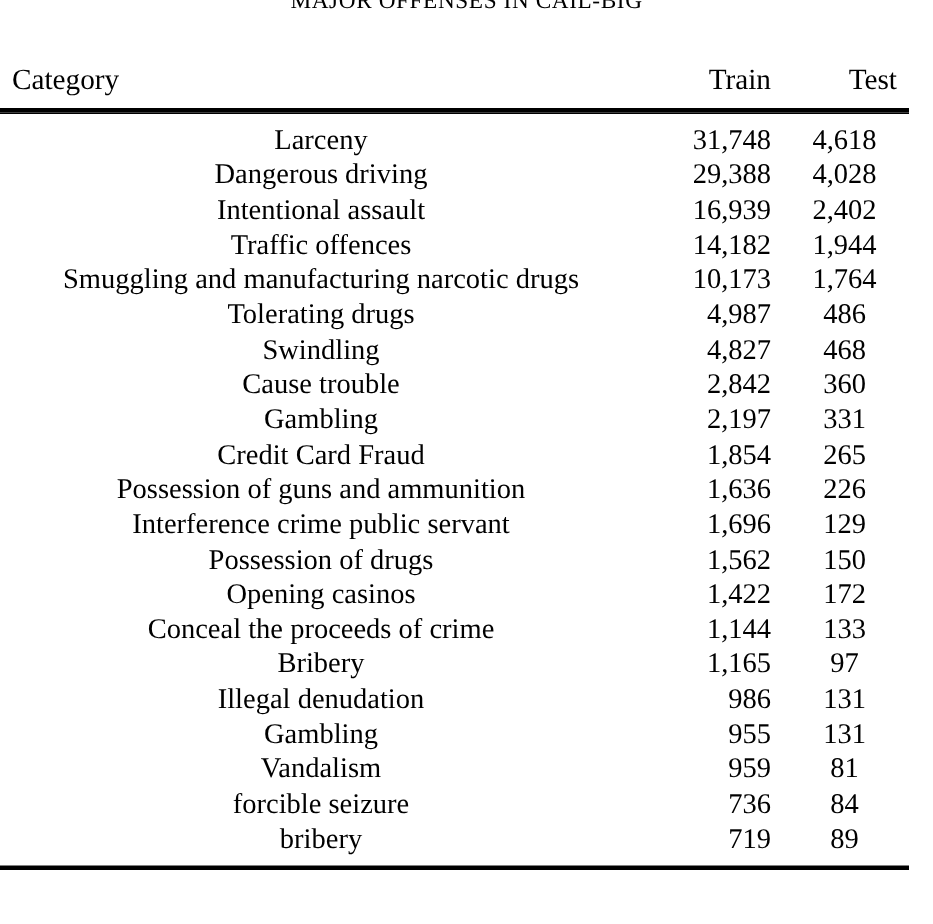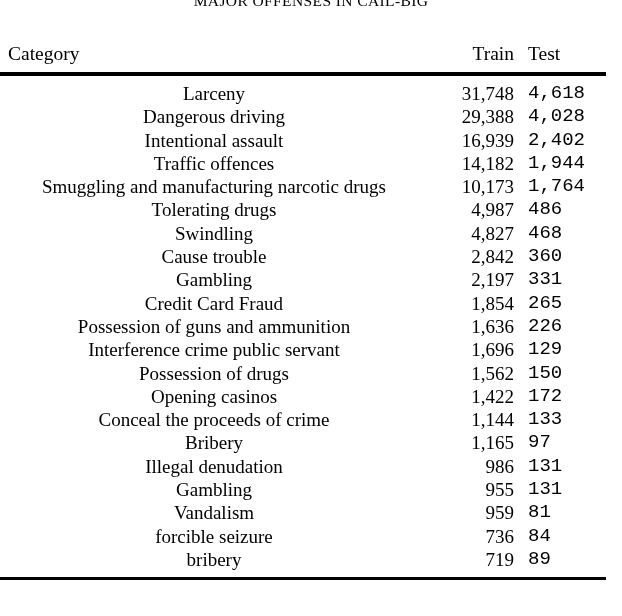--- a/index.html
+++ b/index.html
@@ -88,35 +88,35 @@
 
   thead th {
     font-weight: normal;
     font-size: 19.5px;
     padding: 6px 0 7px 0;
     line-height: 22px;
     white-space: nowrap;
   }
   th.h-cat   { text-align: left;  padding-left: 8px; }
   th.h-train { text-align: right; padding-right: 14px; }
-  th.h-test  { text-align: left; padding-right: 8px; }
+  th.h-test  { text-align: right; padding-right: 8px; }
 
   tbody.body-rows tr td {
     padding: 0;
     height: 23.3px;
     line-height: 23.3px;
     white-space: nowrap;
     font-size: 19px;
   }
   tbody.body-rows tr:first-child td { padding-top: 6px; }
   tbody.body-rows tr:last-child  td { padding-bottom: 6px; }
 
   td.cell-cat   { text-align: center;  padding-left: 8px !important; }
   td.cell-train { text-align: right; padding-right: 14px !important; font-variant-numeric: lining-nums; }
-  td.cell-test  { text-align: left; padding-right: 8px !important; font-variant-numeric: lining-nums; font-family: Liberation Mono, monospace; }
+  td.cell-test  { text-align: center; padding-right: 8px !important; font-variant-numeric: lining-nums; }
 </style>
 </head>
 <body>
 
 <div class="page">
 
   <div class="caption-clip">
     <div class="caption">MAJOR OFFENSES IN CAIL-BIG</div>
   </div>
 

